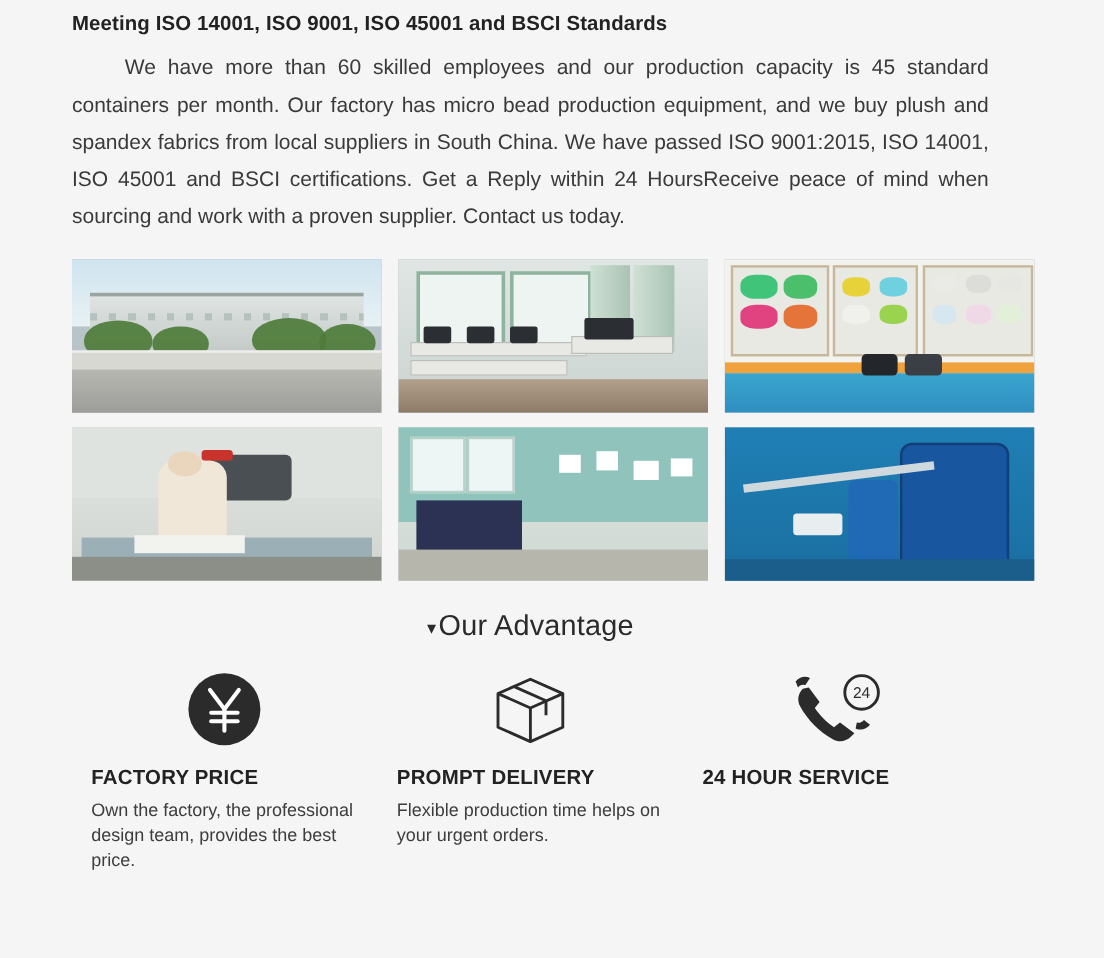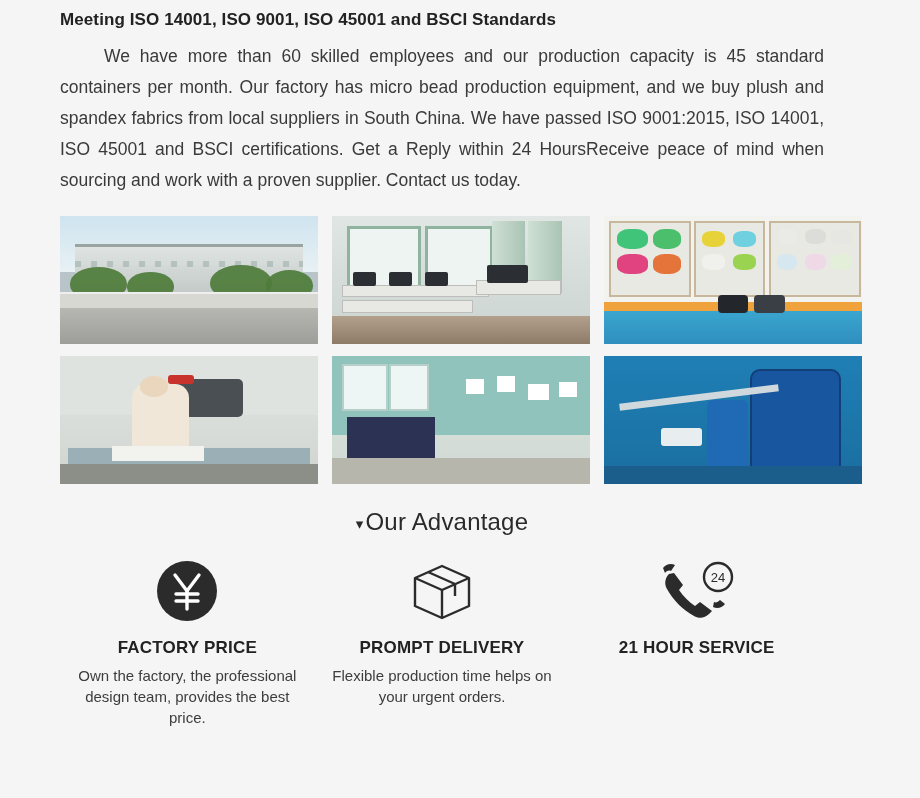--- a/index.html
+++ b/index.html
@@ -169,21 +169,21 @@
     font-size: 15px;
     vertical-align: middle;
     margin-right: 2px;
   }
   .adv-row {
     margin-top: 22px;
     display: grid;
     grid-template-columns: 1fr 1fr 1fr;
   }
   .adv-col {
-    text-align: center;
+    text-align: left;
     padding: 0 16px;
   }
   .adv-icon {
     height: 66px;
     display: flex;
     align-items: center;
     justify-content: center;
   }
   .adv-head {
     margin-top: 14px;
@@ -354,18 +354,18 @@
             <path d="M14 14 c-4 4 -5 10 -2 15 c6 11 16 21 27 27 c5 3 11 2 15 -2 l3 -3 l-12 -9 l-5 4 c-6 -4 -12 -10 -16 -16 l4 -5 l-9 -12 z"></path>
             <path d="M8 8 c3 -4 8 -5 12 -3 l-4 6 c-2 -1 -5 0 -6 2 z"></path>
             <path d="M58 47 c4 2 9 1 12 -3 l-5 -4 c-2 2 -4 3 -6 2 z"></path>
           </g>
           <g fill="none" stroke="#2b2b2b" stroke-width="2.4">
             <circle cx="63" cy="17" r="14"></circle>
           </g>
           <text x="63" y="22" text-anchor="middle" font-family="Liberation Sans, sans-serif" font-size="13" fill="#2b2b2b">24</text>
         </svg>
       </div>
-      <div class="adv-head">21 HOUR SERVICE</div>
+      <div class="adv-head">24 HOUR SERVICE</div>
     </div>
 
   </div>
 
 </div>
 
 </body></html>

